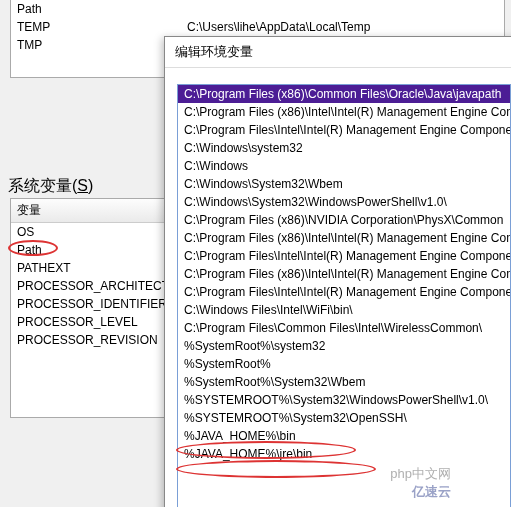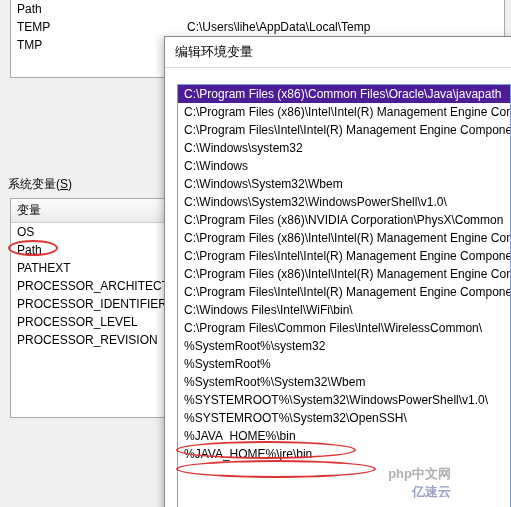--- a/index.html
+++ b/index.html
@@ -26,21 +26,21 @@
       border: 1px solid #aaa;
       border-top: none;
       overflow: hidden;
     }
     .upper-list .row { display: flex; padding: 2px 6px; font-size: 12px; color: #000; }
     .upper-list .row .c1 { width: 170px; }
     .upper-list .row .c2 { flex: 1; white-space: nowrap; overflow: hidden; }
     .section-label {
       position: absolute;
       left: 8px; top: 176px;
-      font-size: 12px;
+      font-size: 16px;
       color: #000;
     }
     .section-label u { text-decoration: underline; }
     .lower-list {
       position: absolute;
       left: 10px; top: 198px;
       width: 495px; height: 220px;
       background: #fff;
       border: 1px solid #aaa;
       overflow: hidden;
@@ -108,21 +108,21 @@
       color: #9aa2c7;
       font-weight: bold;
       pointer-events: none;
       margin-top: 32px;
     }
     .watermark2 {
       position: absolute;
       right: 14px; bottom: 24px;
       font-size: 13px;
       color: #b0b0b0;
-      font-weight: bold;
+      font-weight: normal;
       pointer-events: none;
     }
   </style>
 </head>
 <body>
 
 <div class="bg-window">
 
   <div class="upper-list">
     <div class="row">

